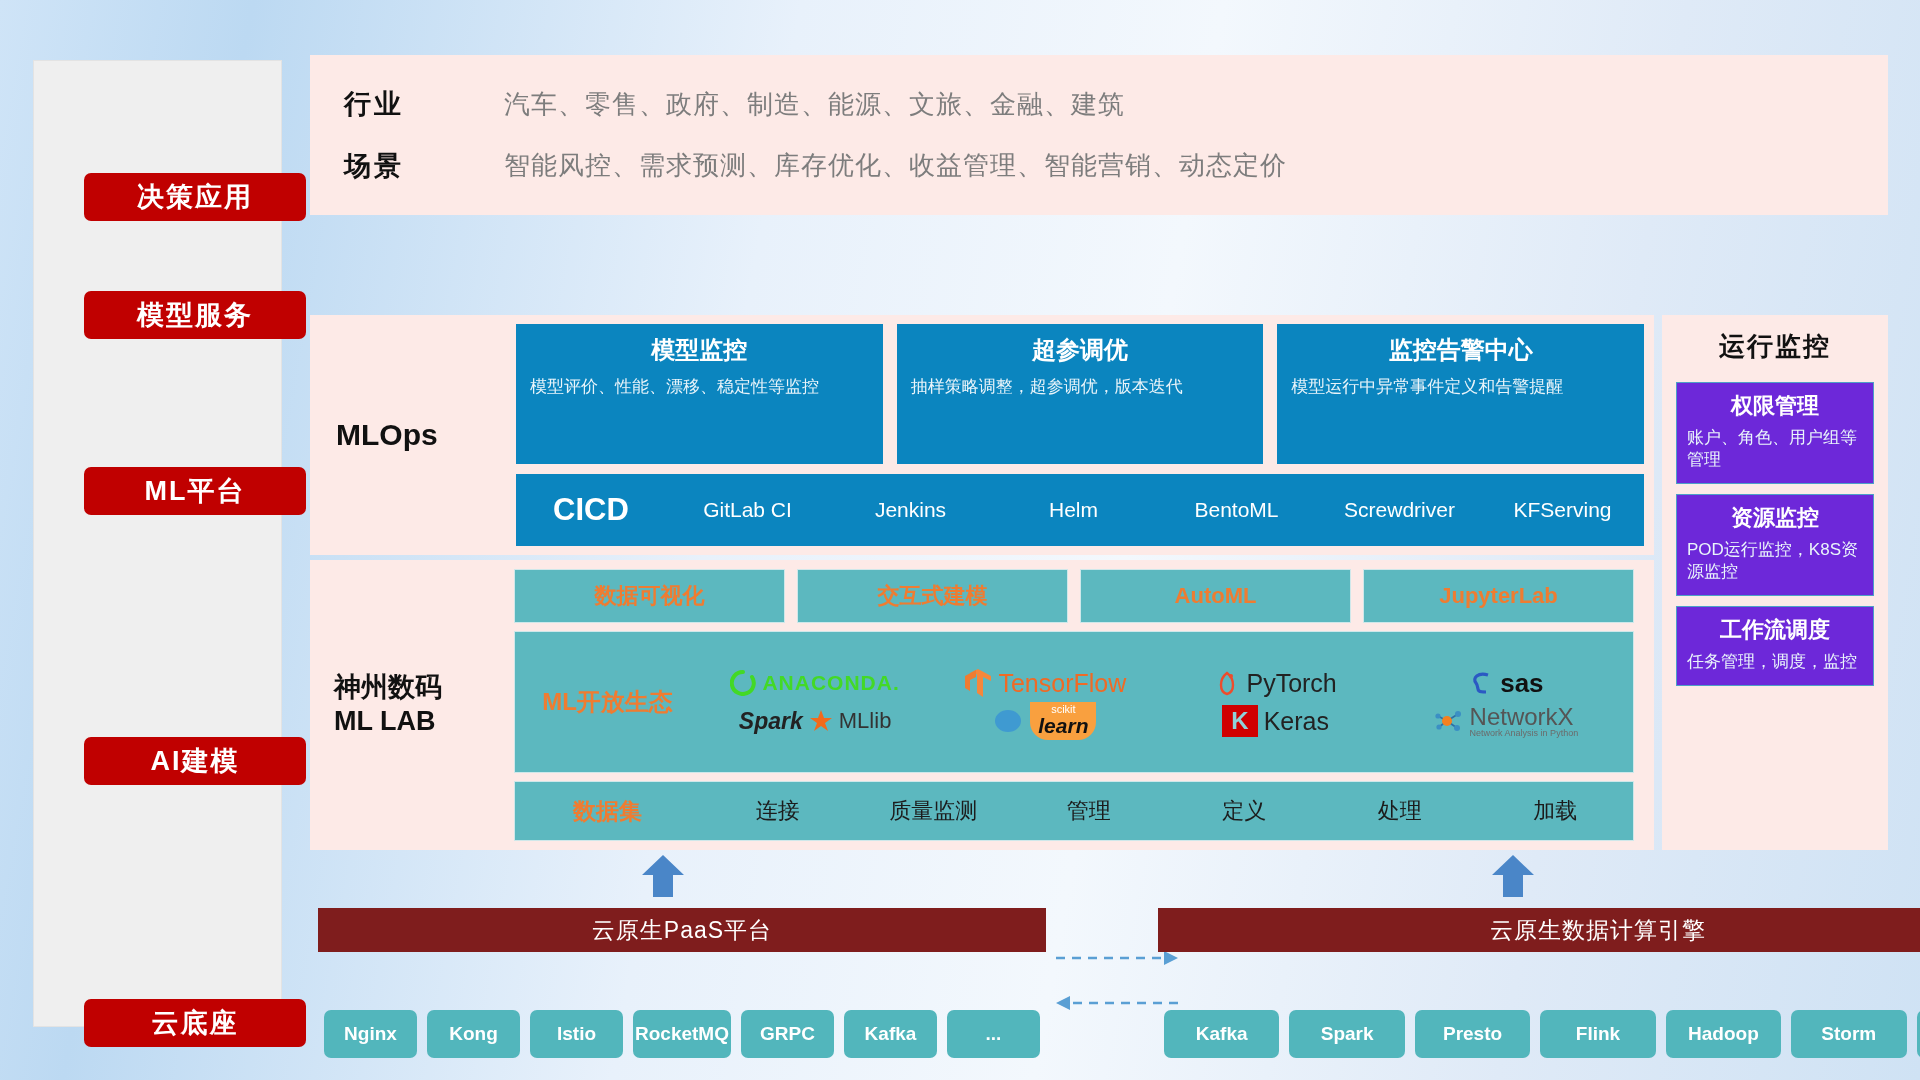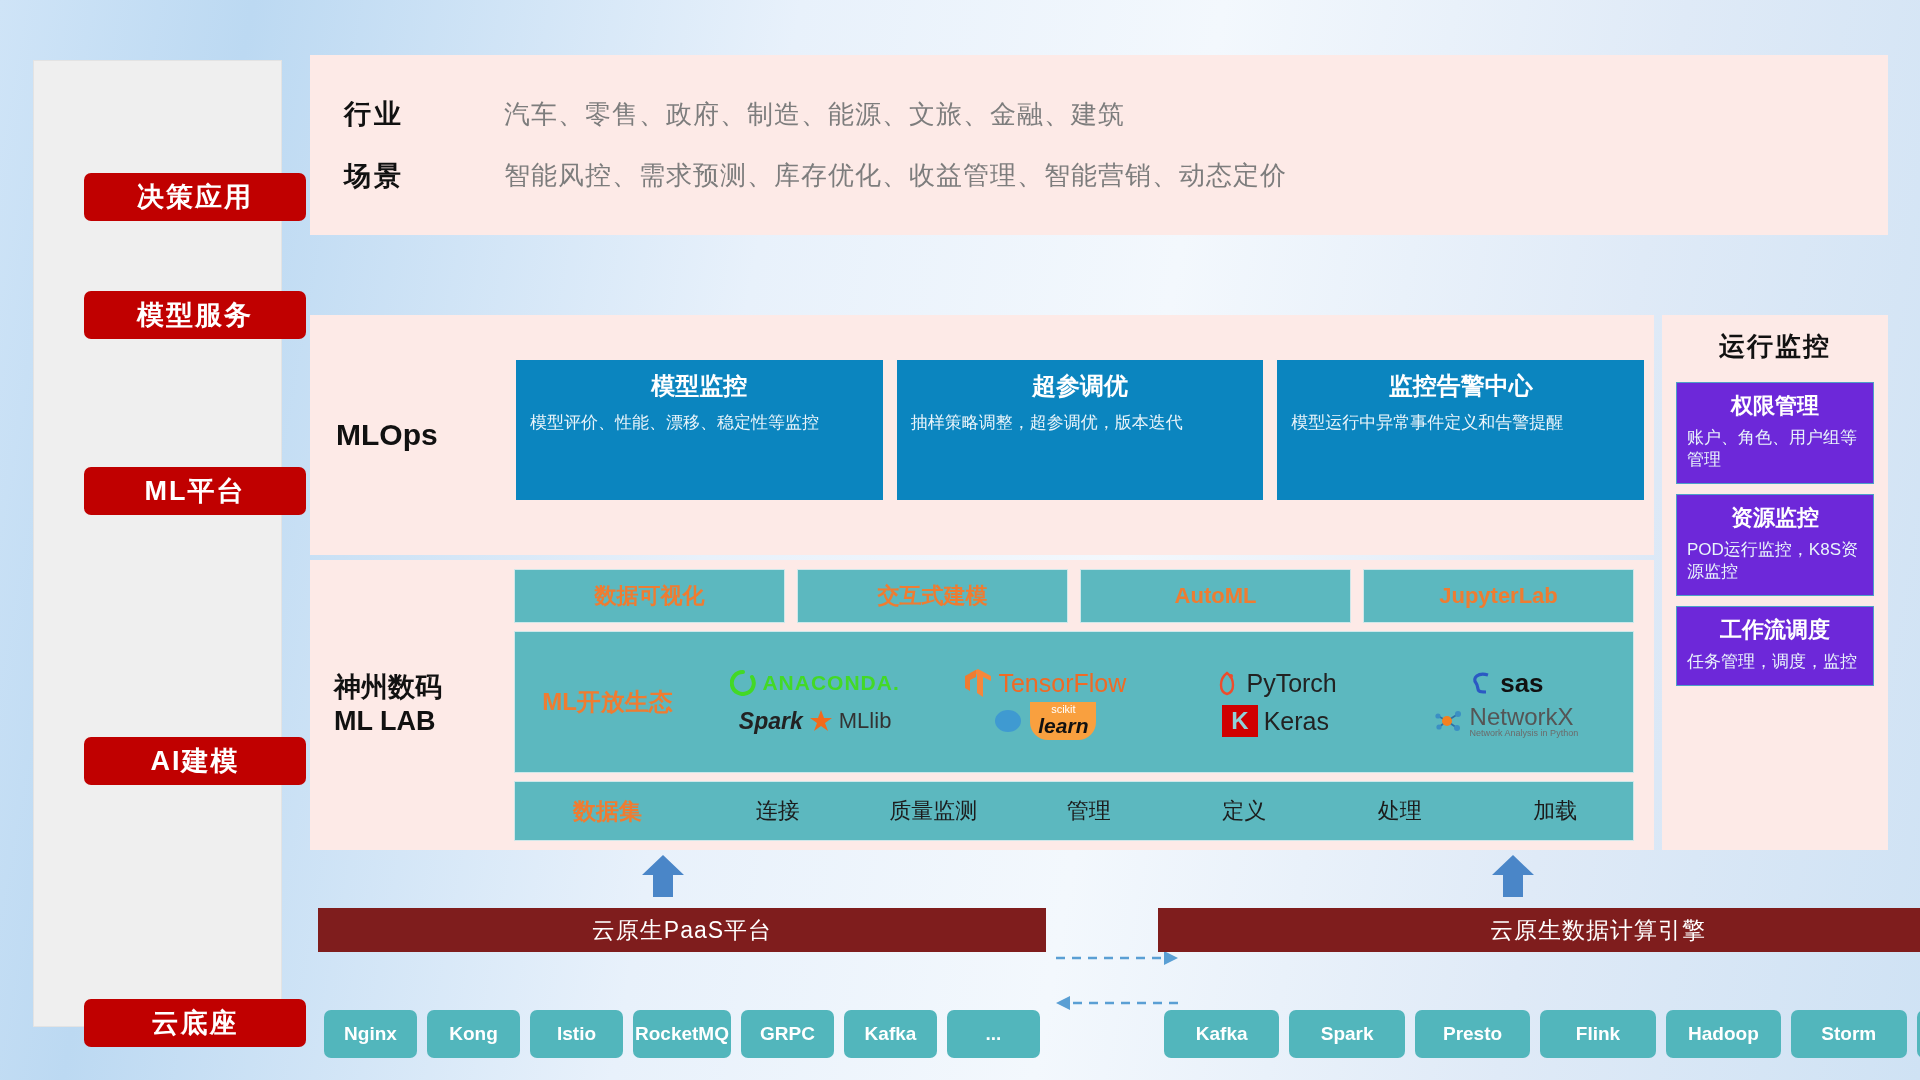--- a/index.html
+++ b/index.html
@@ -24,21 +24,21 @@
   .rail-tag.t0{top:112px}
   .rail-tag.t1{top:230px}
   .rail-tag.t2{top:406px}
   .rail-tag.t3{top:676px}
   .rail-tag.t4{top:938px}
 
   
   .band{position:absolute;background:#fdeae7;}
 
   
-  .band1{left:310px;top:55px;width:1578px;height:180px;display:flex;align-items:center;}
+  .band1{left:310px;top:55px;width:1578px;height:160px;display:flex;align-items:center;}
   .b1-labels{width:160px;display:flex;flex-direction:column;gap:26px;padding-left:34px;}
   .b1-lab{font-size:27px;font-weight:bold;color:#111;letter-spacing:3px;}
   .b1-vals{display:flex;flex-direction:column;gap:26px;}
   .b1-val{font-size:26px;color:#7d7d7d;letter-spacing:1px;}
 
   
   .band2{left:310px;top:215px;width:1578px;height:80px;display:flex;align-items:center;}
   .b2-lab{width:160px;padding-left:34px;font-size:27px;font-weight:bold;color:#111;letter-spacing:2px;}
   .b2-items{flex:1;display:flex;gap:0;justify-content:space-around;padding-right:18px;}
   .b2-chip{
@@ -163,20 +163,31 @@
           <div class="t">模型监控</div>
           <div class="d">模型评价、性能、漂移、稳定性等监控</div>
         </div>
         <div class="mlops-card">
           <div class="t">超参调优</div>
           <div class="d">抽样策略调整，超参调优，版本迭代</div>
         </div>
         <div class="mlops-card">
           <div class="t">监控告警中心</div>
           <div class="d">模型运行中异常事件定义和告警提醒</div>
+        </div>
+      </div>
+      <div class="cicd">
+        <div class="head">CICD</div>
+        <div class="tools">
+          <div class="tool">GitLab CI</div>
+          <div class="tool">Jenkins</div>
+          <div class="tool">Helm</div>
+          <div class="tool">BentoML</div>
+          <div class="tool">Screwdriver</div>
+          <div class="tool">KFServing</div>
         </div>
       </div>
     </div>
   </div>
 
   <div class="band band4">
     <div class="b4-lab">
       <div>神州数码</div>
       <div>ML LAB</div>
     </div>

